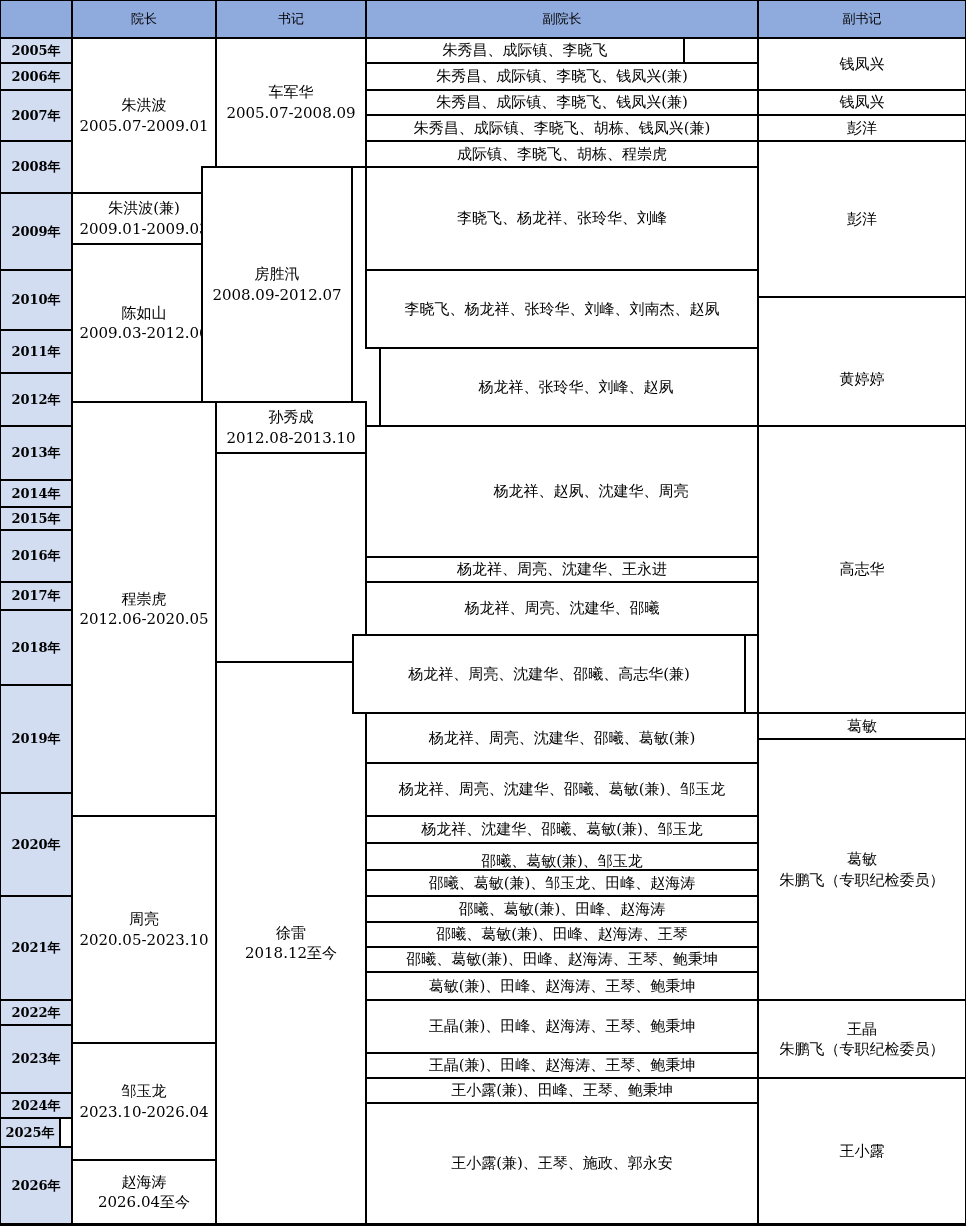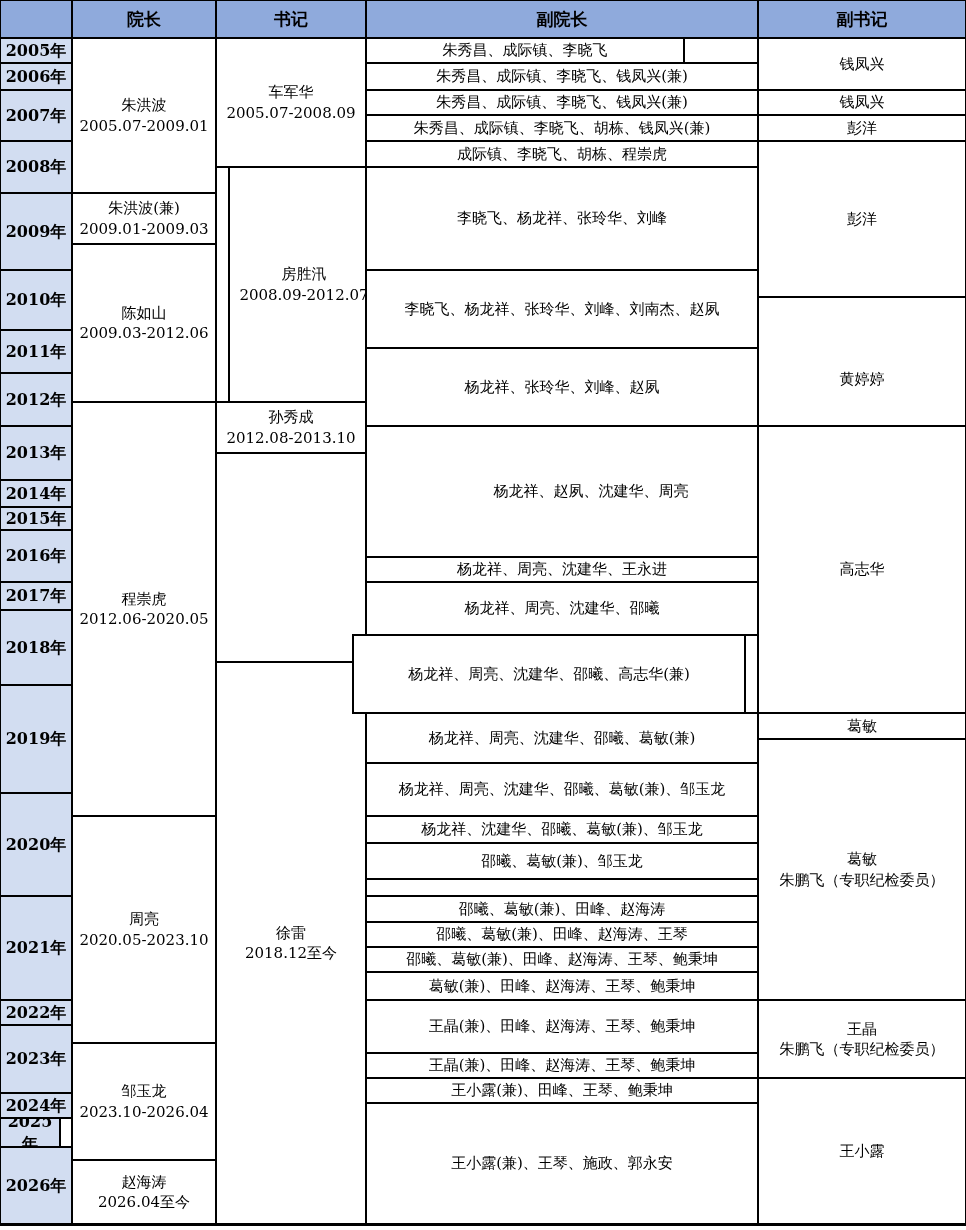--- a/index.html
+++ b/index.html
@@ -28,27 +28,27 @@
     align-items:center;
     justify-content:center;
     text-align:center;
     font-size:15px;
     line-height:1.35;
     padding:0 4px;
     overflow:hidden;
   }
   .head{
     background:var(--header-bg);
-    font-weight:bold;
-    font-size:17px;
+    font-weight:normal;
+    font-size:13px;
   }
   .year{
     background:var(--year-bg);
     font-weight:bold;
-    font-size:16px;
+    font-size:13px;
     letter-spacing:0;
     padding:0;
   }
   .cell span:empty{display:none;}
   .nm,.tm,.txt{display:block;width:100%;}
 </style>
 </head>
 <body>
 
 <div class="sheet">
@@ -108,21 +108,21 @@
   </div>
   <div class="cell" style="left:71px;top:1159px;width:146px;height:66px">
     <span class="nm">赵海涛</span>
     <span class="tm">2026.04至今</span>
   </div>
 
   <div class="cell" style="left:215px;top:37px;width:152px;height:131px">
     <span class="nm">车军华</span>
     <span class="tm">2005.07-2008.09</span>
   </div>
-  <div class="cell" style="left:228px;top:166px;width:152px;height:237px">
+  <div class="cell" style="left:201px;top:166px;width:152px;height:237px">
     <span class="nm">房胜汛</span>
     <span class="tm">2008.09-2012.07</span>
   </div>
   <div class="cell" style="left:215px;top:401px;width:152px;height:53px">
     <span class="nm">孙秀成</span>
     <span class="tm">2012.08-2013.10</span>
   </div>
   <div class="cell" style="left:215px;top:661px;width:152px;height:564px">
     <span class="nm">徐雷</span>
     <span class="tm">2018.12至今</span>
@@ -142,21 +142,21 @@
     </div>
   <div class="cell" style="left:365px;top:140px;width:394px;height:28px">
       <span class="txt">成际镇、李晓飞、胡栋、程崇虎</span>
     </div>
   <div class="cell" style="left:365px;top:166px;width:394px;height:105px">
       <span class="txt">李晓飞、杨龙祥、张玲华、刘峰</span>
     </div>
   <div class="cell" style="left:365px;top:269px;width:394px;height:80px">
       <span class="txt">李晓飞、杨龙祥、张玲华、刘峰、刘南杰、赵夙</span>
     </div>
-  <div class="cell" style="left:365px;top:347px;width:394px;height:80px">
+  <div class="cell" style="left:379px;top:347px;width:394px;height:80px">
       <span class="txt">杨龙祥、张玲华、刘峰、赵夙</span>
     </div>
   <div class="cell" style="left:365px;top:425px;width:452px;height:133px">
       <span class="txt">杨龙祥、赵夙、沈建华、周亮</span>
     </div>
   <div class="cell" style="left:365px;top:556px;width:394px;height:27px">
       <span class="txt">杨龙祥、周亮、沈建华、王永进</span>
     </div>
   <div class="cell" style="left:365px;top:581px;width:394px;height:55px">
       <span class="txt">杨龙祥、周亮、沈建华、邵曦</span>
@@ -168,20 +168,23 @@
       <span class="txt">杨龙祥、周亮、沈建华、邵曦、葛敏(兼)</span>
     </div>
   <div class="cell" style="left:365px;top:762px;width:394px;height:55px">
       <span class="txt">杨龙祥、周亮、沈建华、邵曦、葛敏(兼)、邹玉龙</span>
     </div>
   <div class="cell" style="left:365px;top:815px;width:394px;height:29px">
       <span class="txt">杨龙祥、沈建华、邵曦、葛敏(兼)、邹玉龙</span>
     </div>
   <div class="cell" style="left:365px;top:842px;width:394px;height:38px">
       <span class="txt">邵曦、葛敏(兼)、邹玉龙</span>
+    </div>
+  <div class="cell" style="left:365px;top:869px;width:394px;height:28px">
+      <span class="txt">邵曦、葛敏(兼)、邹玉龙、田峰、赵海涛</span>
     </div>
   <div class="cell" style="left:365px;top:895px;width:394px;height:28px">
       <span class="txt">邵曦、葛敏(兼)、田峰、赵海涛</span>
     </div>
   <div class="cell" style="left:365px;top:921px;width:394px;height:27px">
       <span class="txt">邵曦、葛敏(兼)、田峰、赵海涛、王琴</span>
     </div>
   <div class="cell" style="left:365px;top:946px;width:394px;height:27px">
       <span class="txt">邵曦、葛敏(兼)、田峰、赵海涛、王琴、鲍秉坤</span>
     </div>

